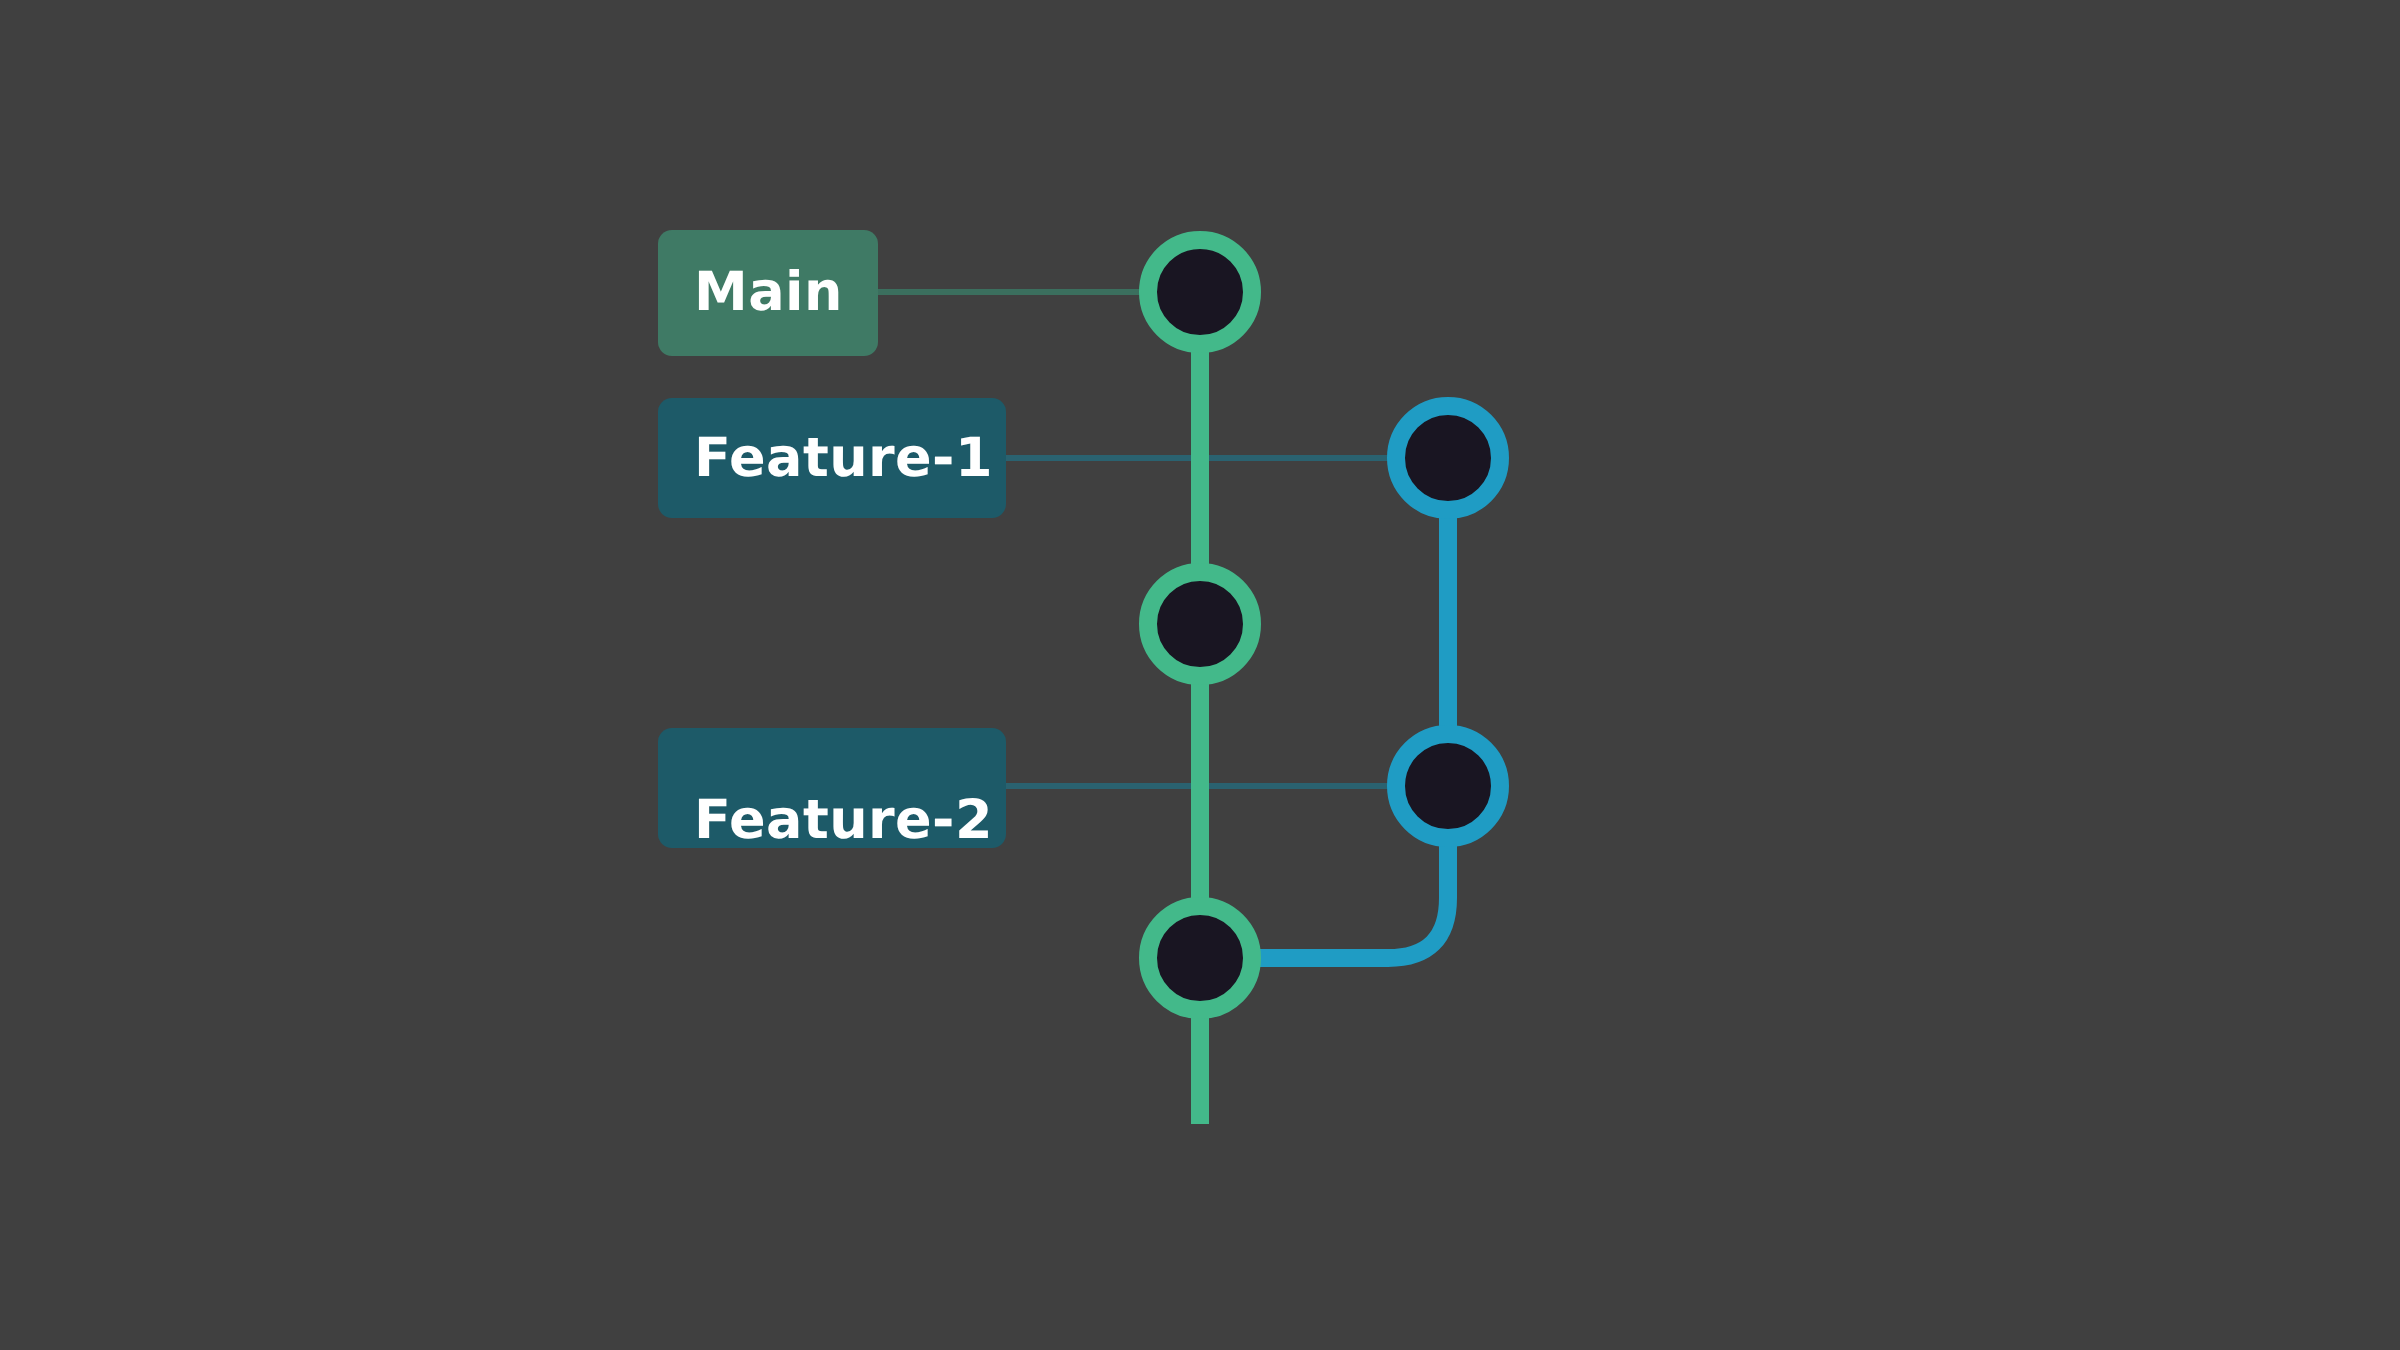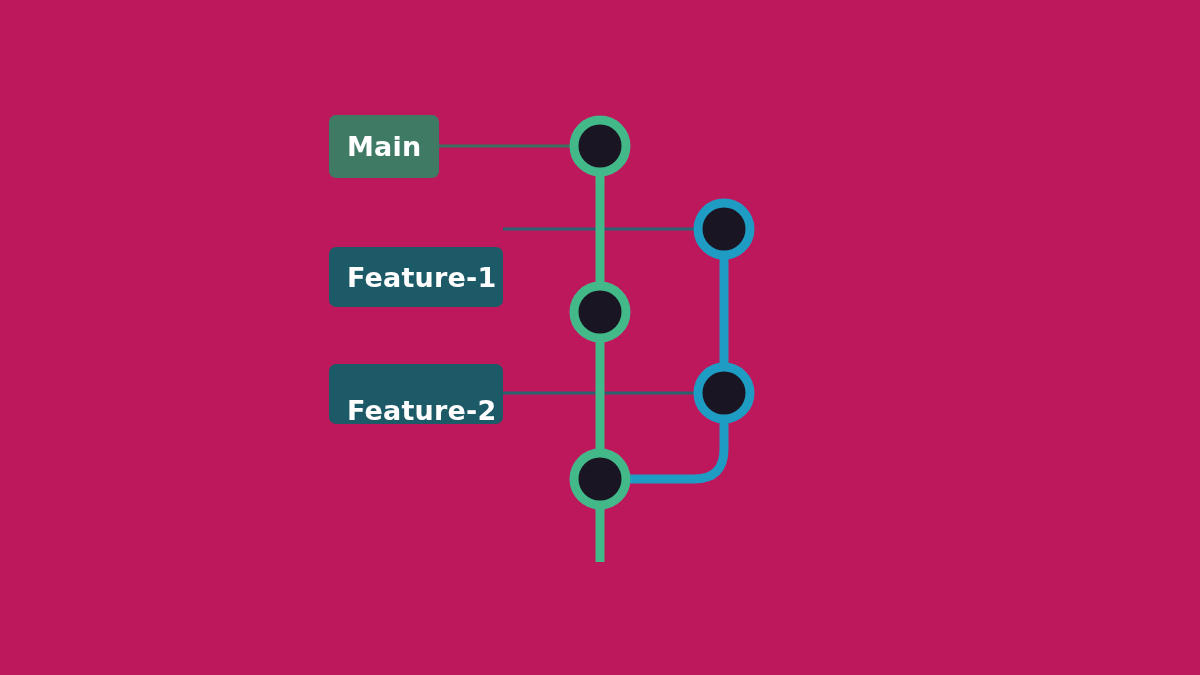--- a/index.html
+++ b/index.html
@@ -43,21 +43,21 @@
     white-space: nowrap;
     user-select: none;
   }
   .label-text {
     display: block;
   }
 </style>
 </head>
 <body style="background: rgb(25, 21, 34);">
 
-<div id="canvas" style="width: 1200px; height: 675px; background: #be185d;">
+<div id="canvas" style="width: 1200px; height: 675px; background: #404040;">
 
   <svg id="graph" viewBox="0 0 1200 675" xmlns="http://www.w3.org/2000/svg">
 
     <line id="conn-main" x1="439" y1="146" x2="600" y2="146" stroke="#3b6f5e" stroke-width="3"></line>
 
     <line id="conn-f1" x1="503" y1="229" x2="724" y2="229" stroke="#2a6270" stroke-width="3"></line>
 
     <line id="conn-f2" x1="503" y1="393" x2="724" y2="393" stroke="#2a6270" stroke-width="3"></line>
 
     <path id="feature-path" d="M 724 229 L 724 449 Q 724 479 694 479 L 600 479" fill="none" stroke="#1f9cc4" stroke-width="9" stroke-linecap="butt"></path>
@@ -70,21 +70,21 @@
       <circle id="node-c3" cx="600" cy="312" r="26" fill="#191522" stroke="#43b98a" stroke-width="9"></circle>
       <circle id="node-c4" cx="724" cy="393" r="26" fill="#191522" stroke="#1f9cc4" stroke-width="9"></circle>
       <circle id="node-c5" cx="600" cy="479" r="26" fill="#191522" stroke="#43b98a" stroke-width="9"></circle>
     </g>
   </svg>
 
   <div class="branch-label" id="label-main" style="left: 329px; top: 115px; width: 110px; height: 63px; background: rgb(63, 122, 101); color: rgb(255, 255, 255);">
     <span class="label-text">Main</span>
   </div>
 
-  <div class="branch-label" id="label-feature-1" style="left: 329px; top: 199px; width: 174px; height: 60px; background: rgb(29, 90, 104); color: rgb(255, 255, 255); margin-top: 48px;">
+  <div class="branch-label" id="label-feature-1" style="left: 329px; top: 199px; width: 174px; height: 60px; background: rgb(29, 90, 104); color: rgb(255, 255, 255);">
     <span class="label-text">Feature-1</span>
   </div>
 
   <div class="branch-label" id="label-feature-2" style="left: 329px; top: 364px; width: 174px; height: 60px; background: rgb(29, 90, 104); color: rgb(255, 255, 255); align-items: flex-end;">
     <span class="label-text">Feature-2</span>
   </div>
 
 </div>
 
 </body></html>

